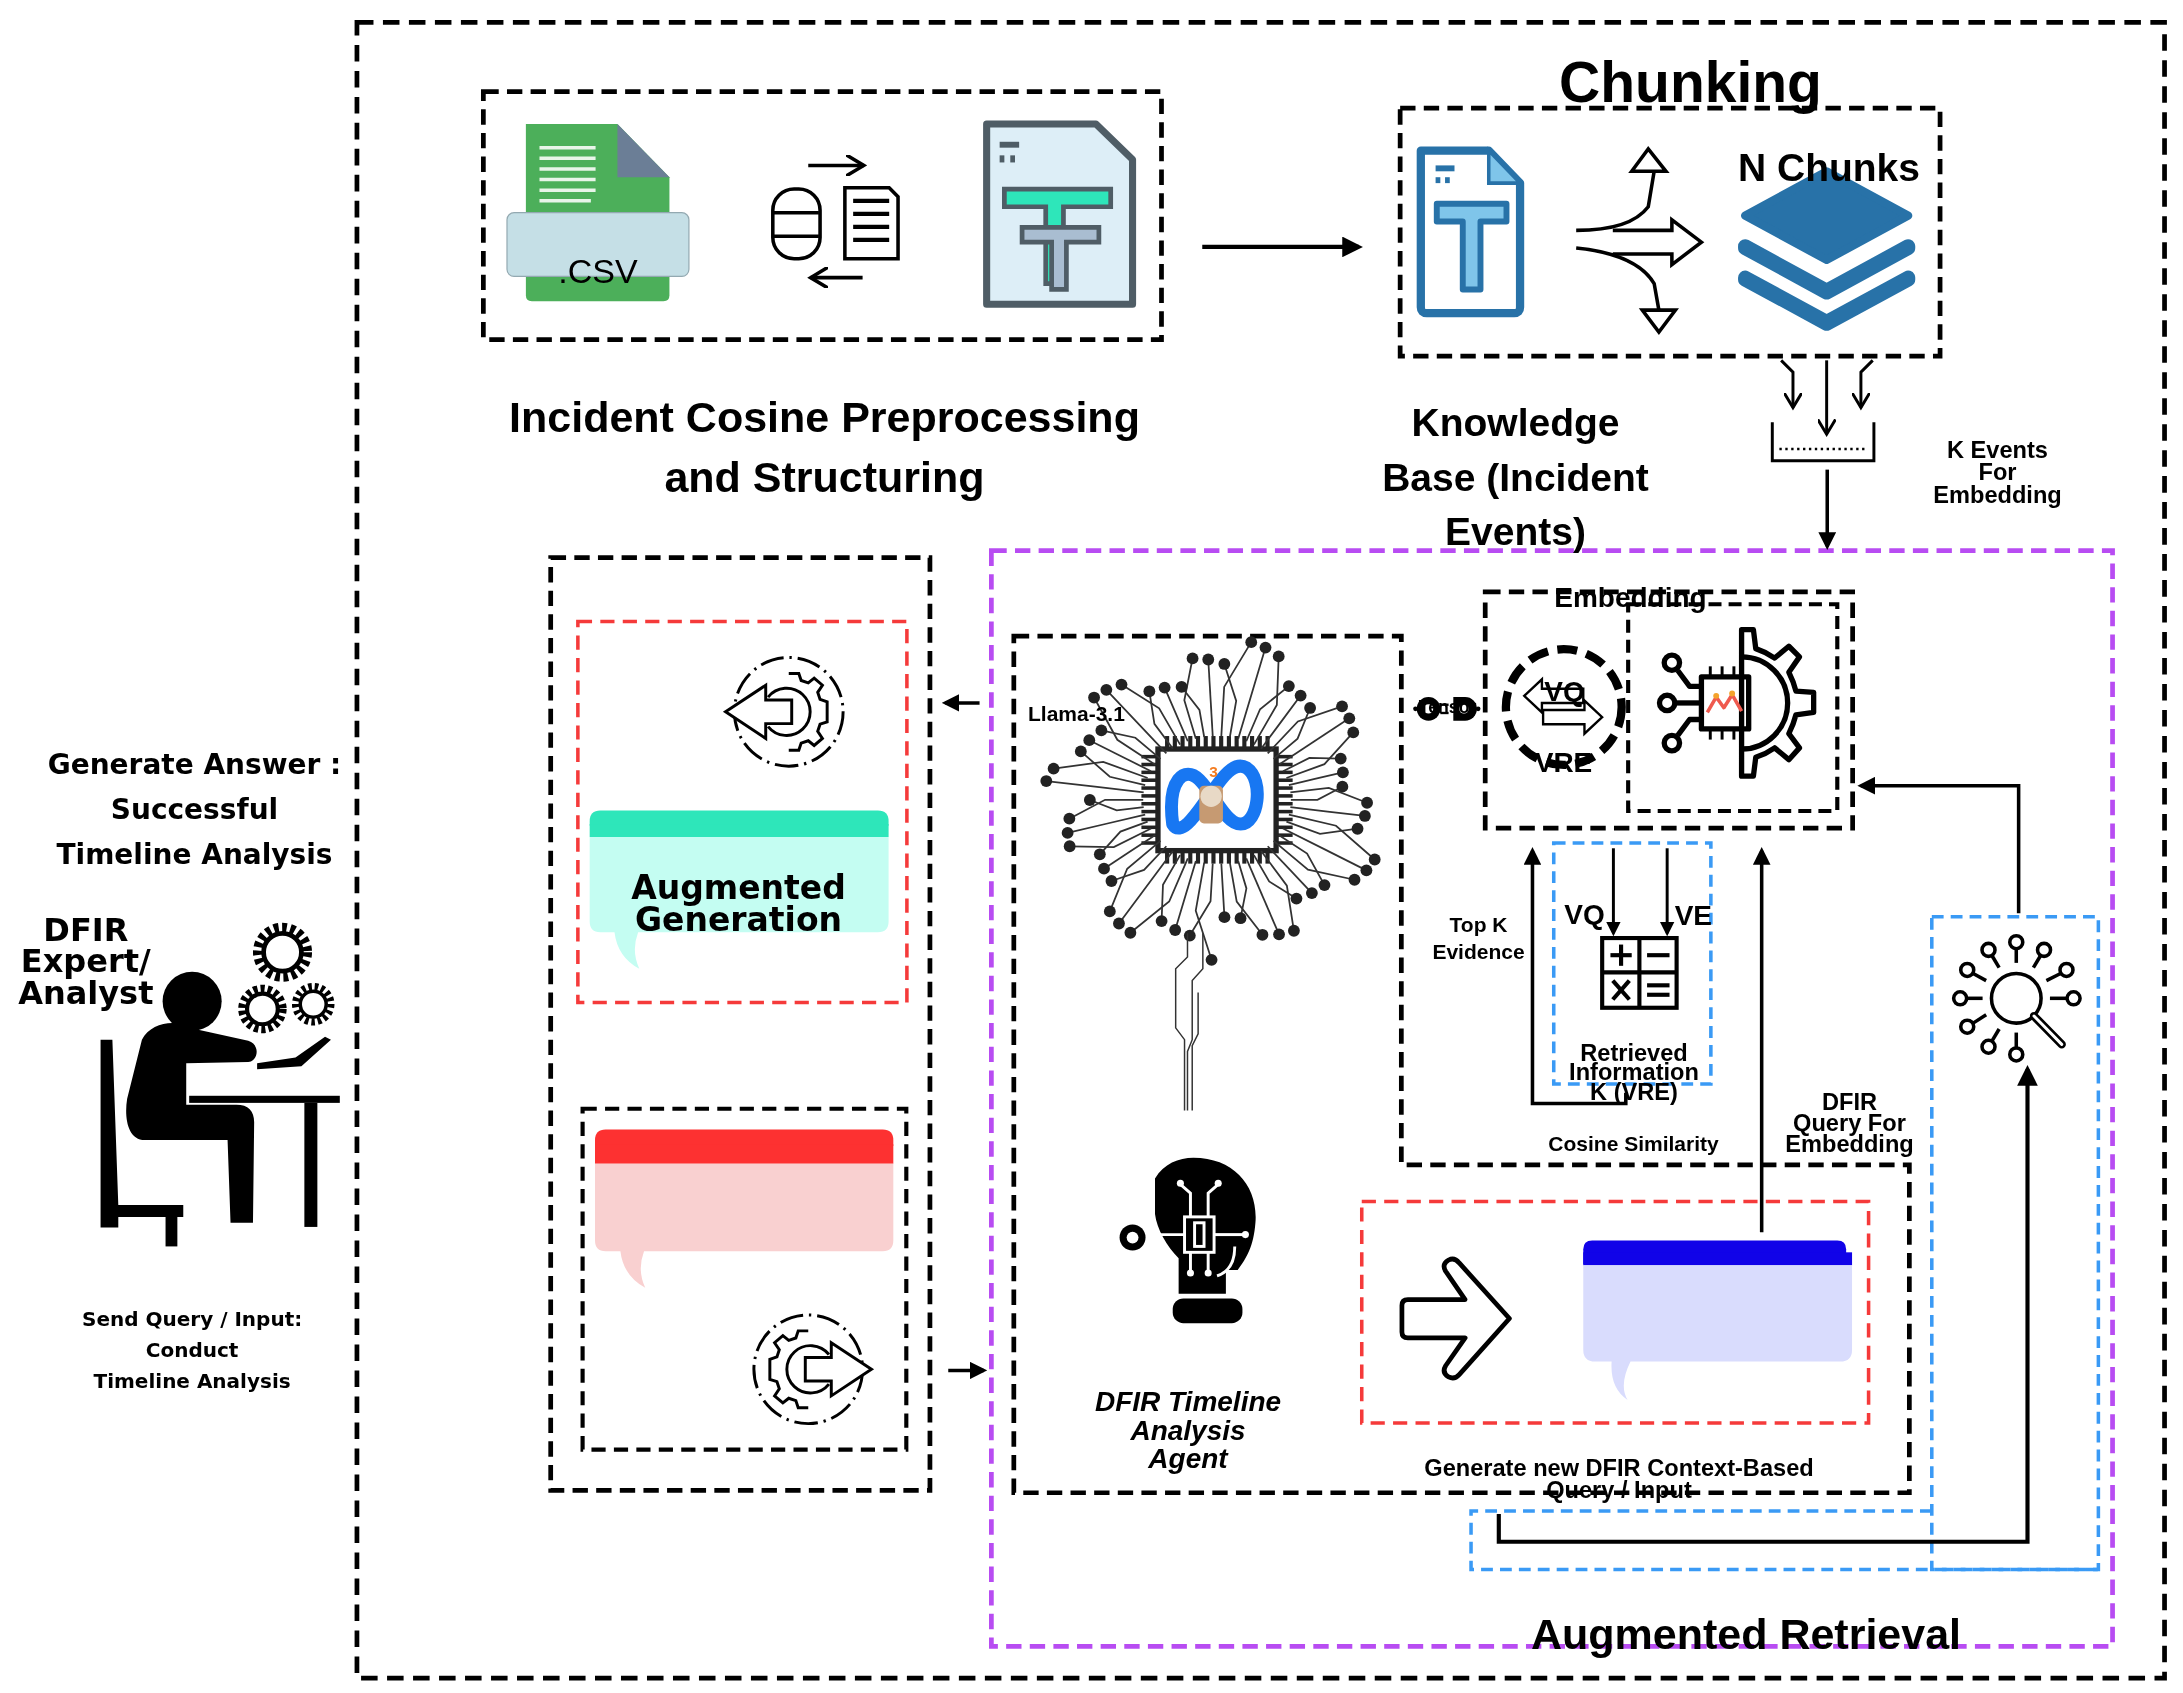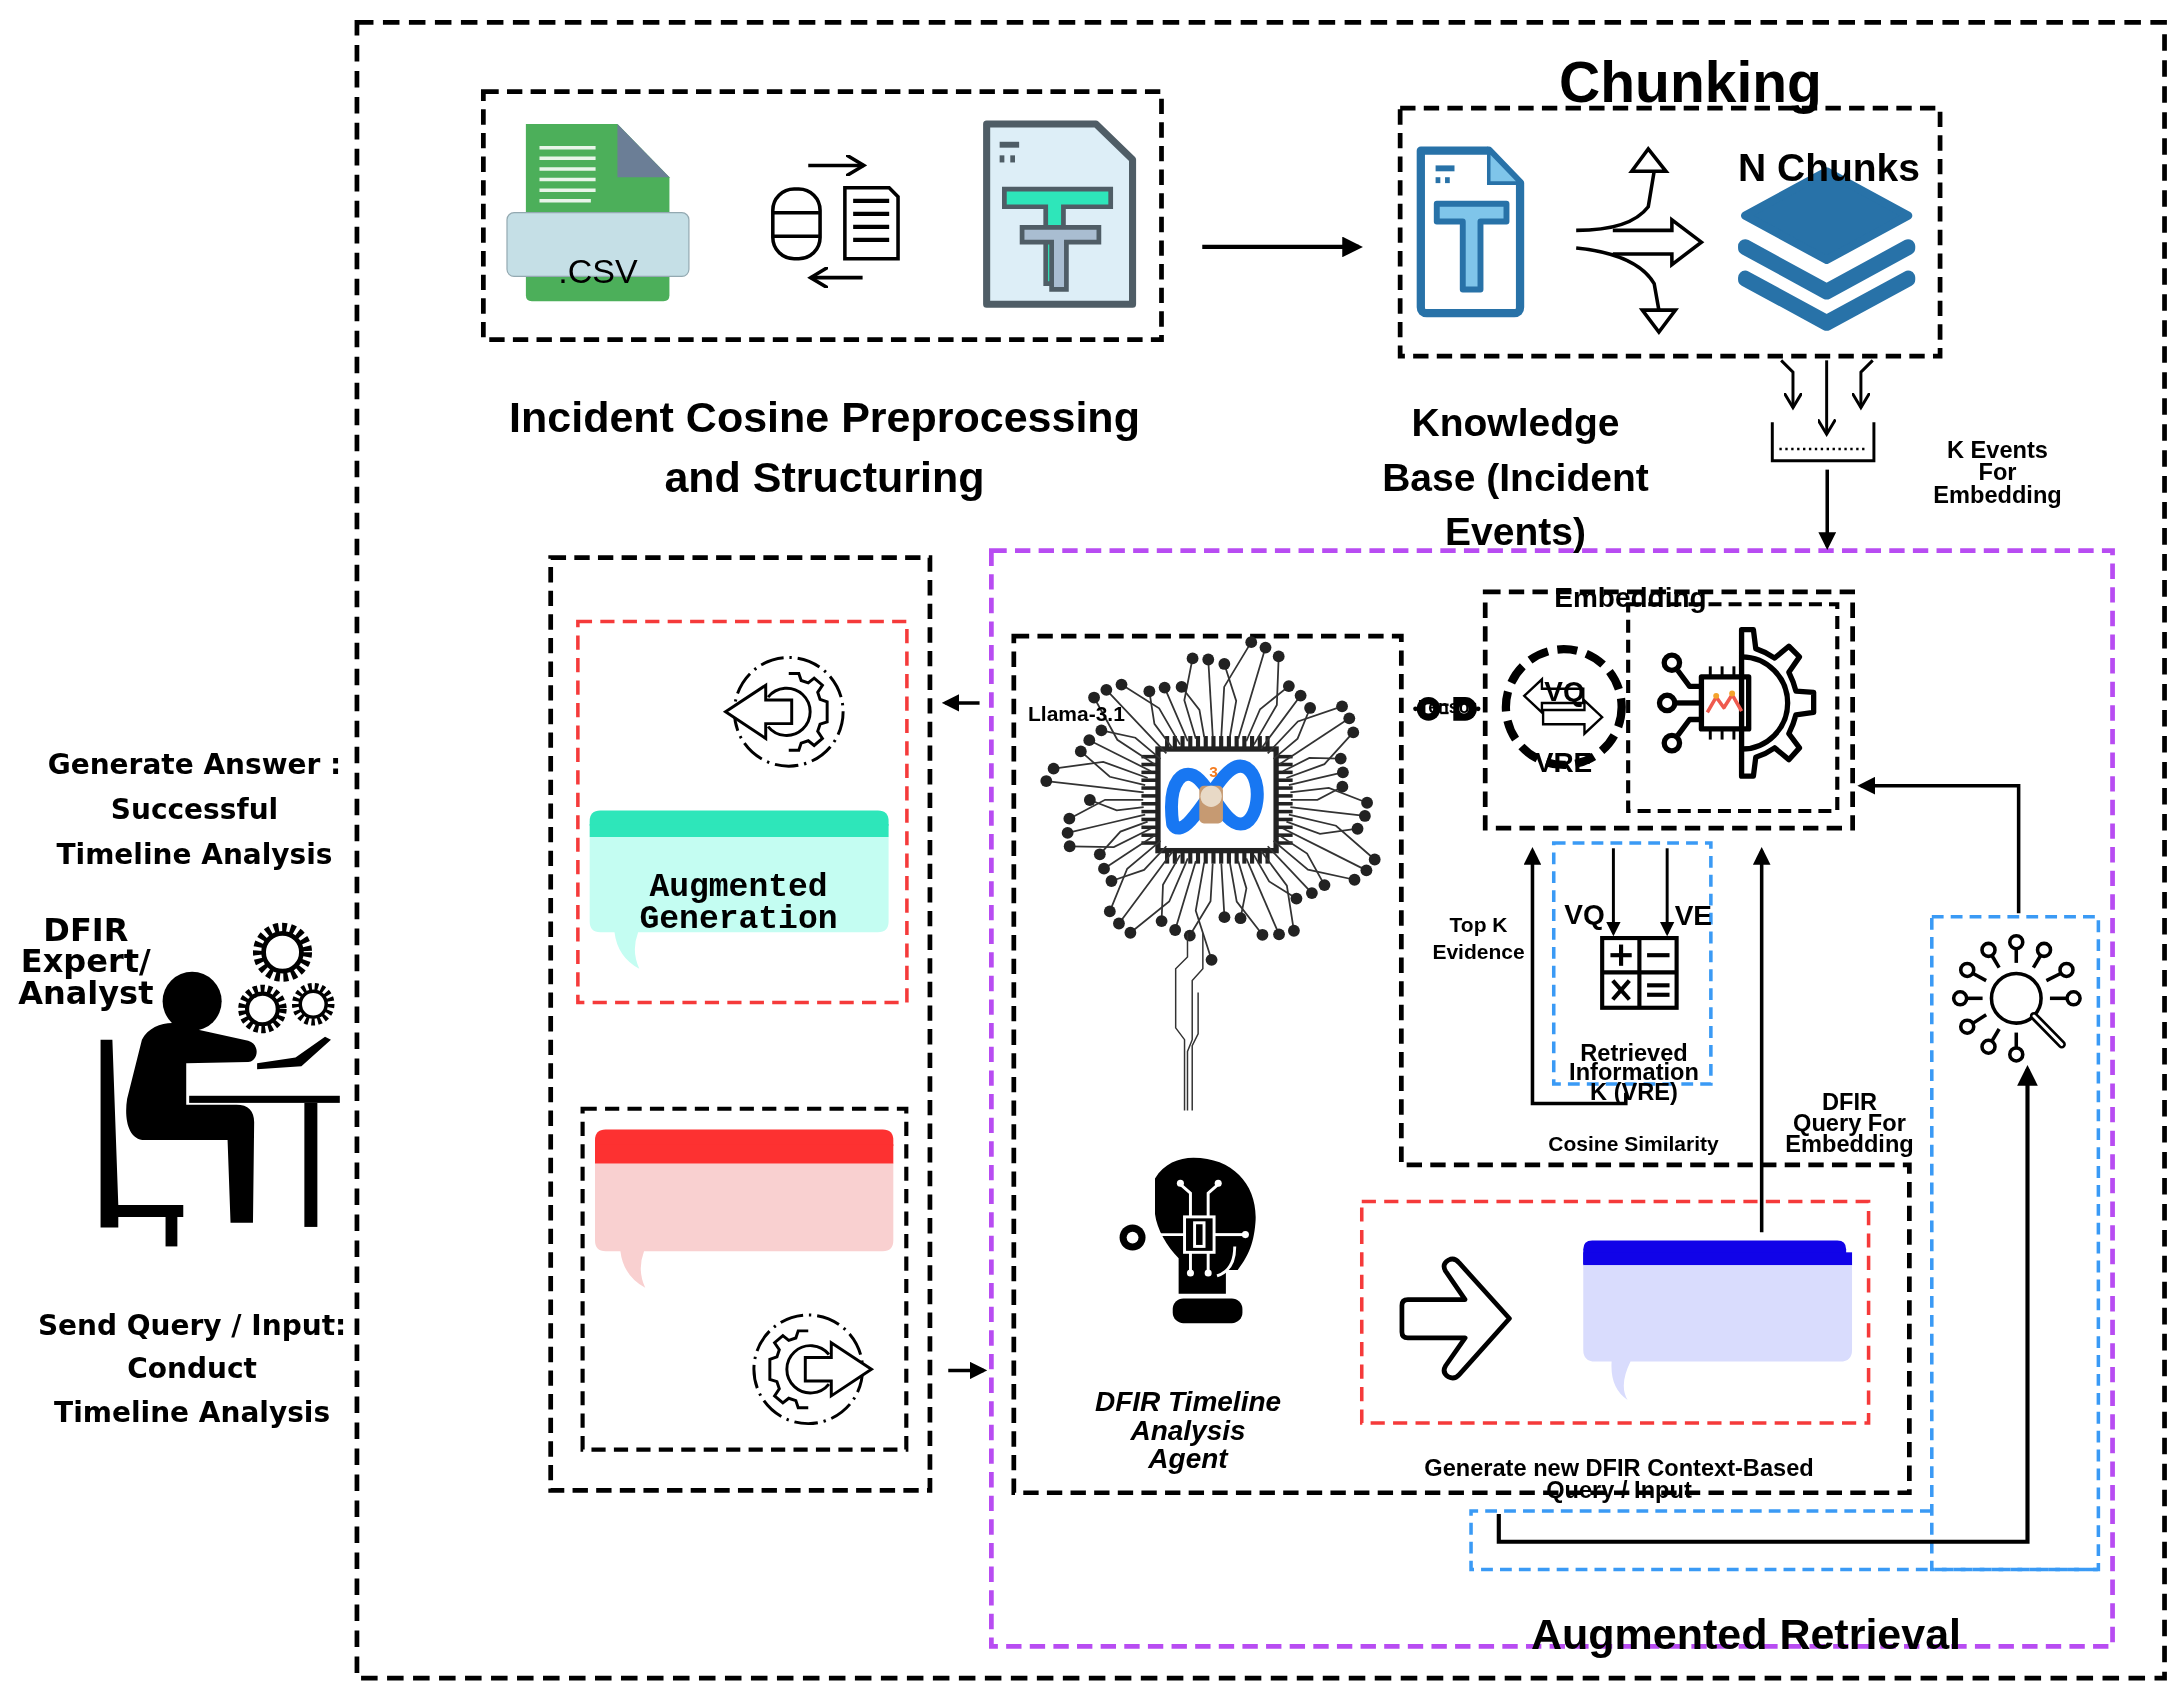--- a/index.html
+++ b/index.html
@@ -481,25 +481,25 @@
 Analysis
 Agent</div>
 
 <div class="lbl t-s" style="left:1767px; top:1064px; width:165px; line-height:0.88;">DFIR
 Query For
 Embedding</div>
 <div class="lbl t-s" style="left:1362px; top:1429px; width:514px; line-height:0.95;">Generate new DFIR Context-Based
 Query / Input</div>
 <div class="lbl t-l" style="left:1477px; top:1584px; width:538px;">Augmented Retrieval</div>
 
-<div class="lbl wide" style="left:590px; top:844px; width:297px; font-size:33px; line-height:0.98;font-family:Liberation Mono, monospace;">Augmented
+<div class="lbl wide" style="left:590px; top:844px; width:297px; font-size:33px; line-height:0.98;">Augmented
 Generation</div>
 
 <div class="lbl wide" style="left:35px; top:715px; width:319px; font-size:28px; line-height:1.6;">Generate Answer :
 Successful
 Timeline Analysis</div>
 <div class="lbl wide" style="left:11.8px; top:887px; width:148px; font-size:32px; line-height:0.98;">DFIR
 Expert/
 Analyst</div>
-<div class="lbl wide" style="left:26.6px; top:1276px; width:331px; font-size:28px; line-height:1.55;">Send Query / Input:
+<div class="lbl wide" style="left:26.6px; top:1276px; width:331px; font-size:20px; line-height:1.55;">Send Query / Input:
 Conduct
 Timeline Analysis</div>
 
 
 </body></html>

